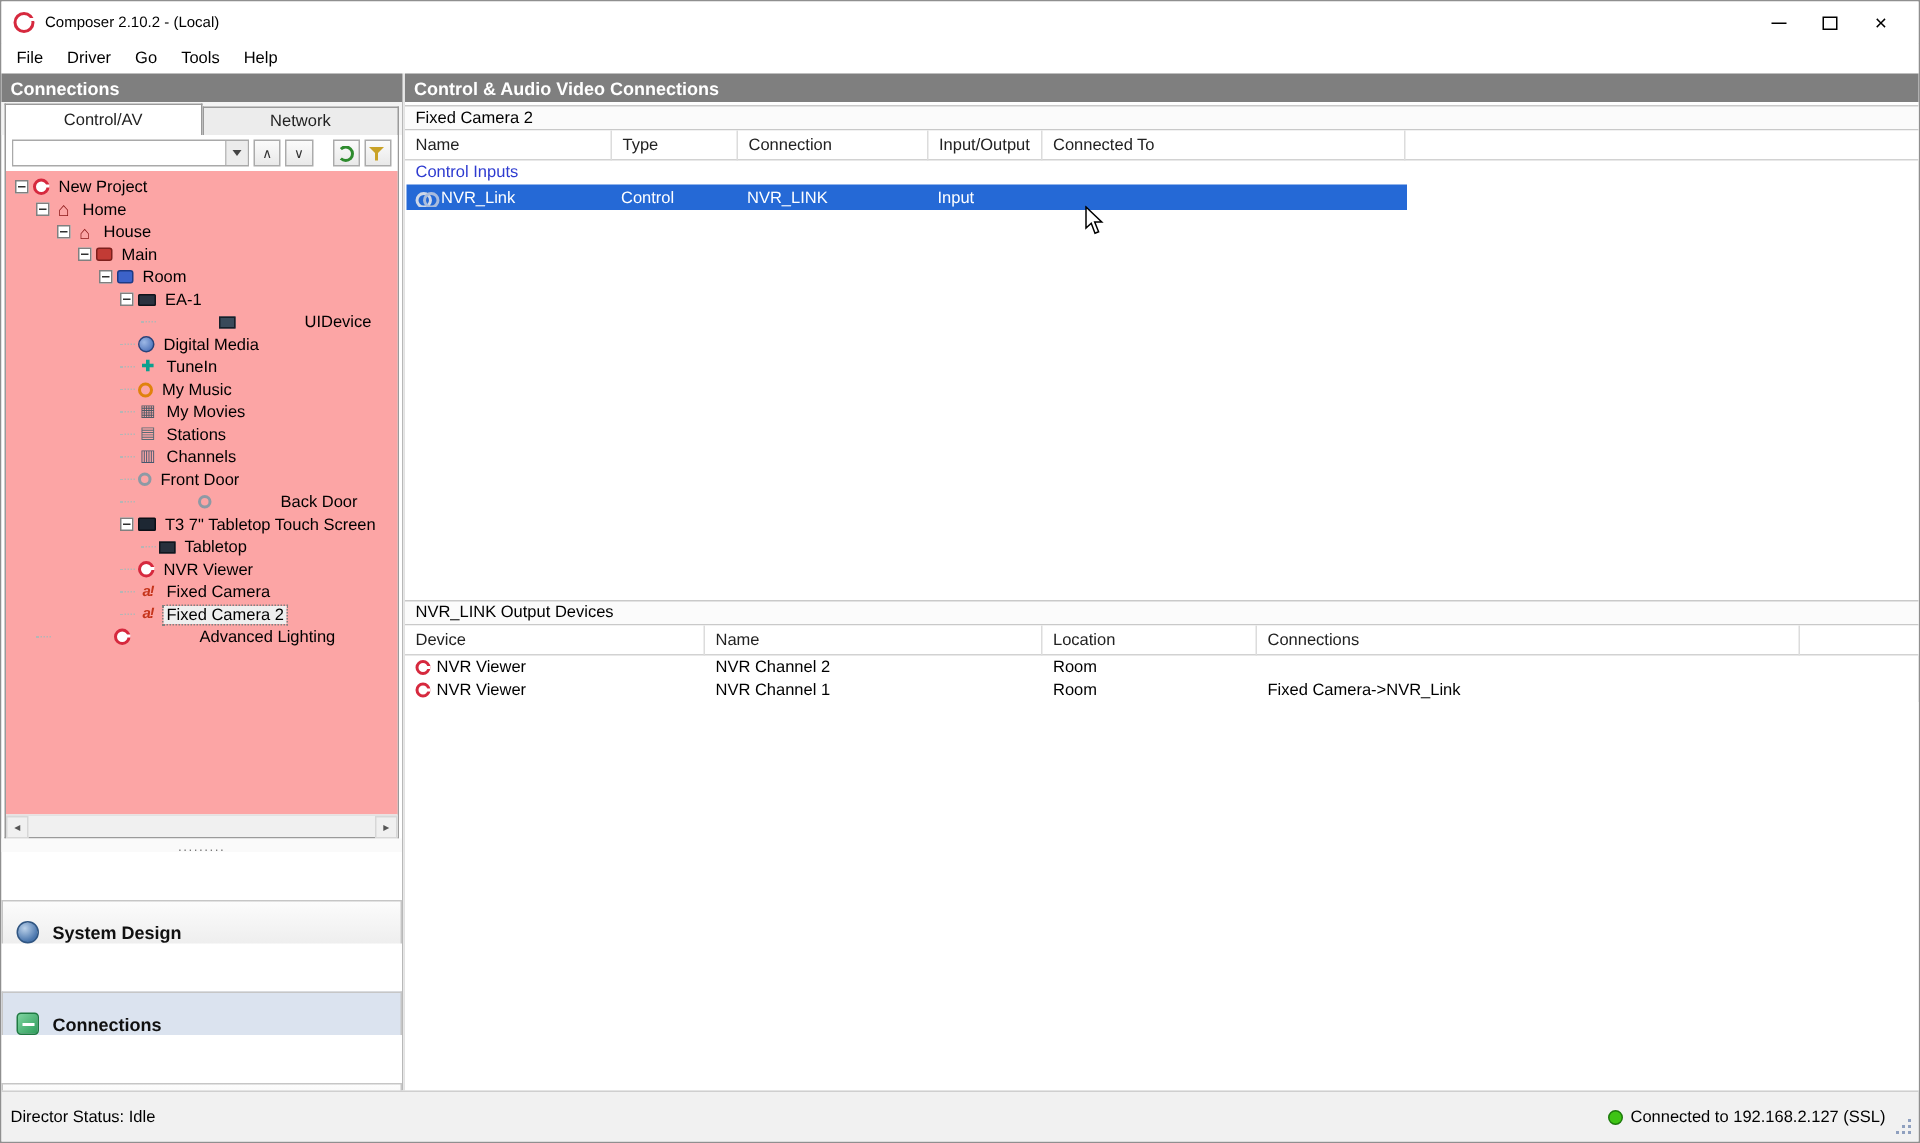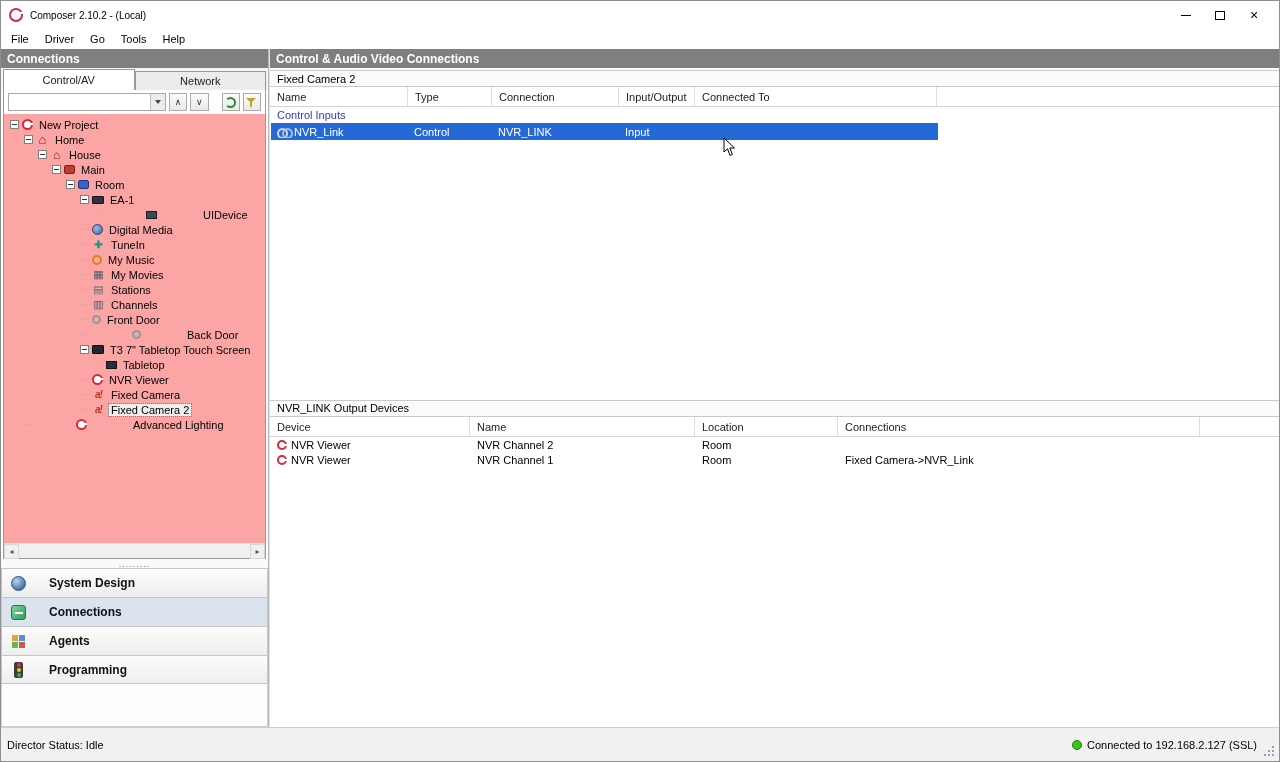--- a/index.html
+++ b/index.html
@@ -82,21 +82,21 @@
   .hscroll { height:15px; flex:none; display:flex; align-items:center; background:#f0f0f0; border-top:1px solid #e2e2e2; }
   .scroll-arrow { width:15px; height:15px; flex:none; display:flex; align-items:center; justify-content:center; font-size:8px; color:#555; background:#f0f0f0; border:1px solid #d7d7d7; }
   .scroll-arrow.left::before { content:"◂"; }
   .scroll-arrow.right::before { content:"▸"; }
   .scroll-track { flex:1; height:15px; }
 
   .vsplitter { height:9px; flex:none; display:flex; align-items:center; justify-content:center; background:#fafafa; }
   .vsplitter::before { content:"........."; color:#777; font-size:9px; letter-spacing:1px; line-height:4px; }
 
   .nav { flex:none; display:flex; flex-direction:column; }
-  .navbtn { height:29px; display:flex; align-items:center; gap:23px; padding:0 9px; background:linear-gradient(#fcfcfc,#eeeeee); border:1px solid #c6c6c6; border-bottom:none; }
+  .navbtn { height:29px; display:flex; align-items:flex-end; gap:9px; padding:0 9px; background:linear-gradient(#fcfcfc,#eeeeee); border:1px solid #c6c6c6; border-bottom:none;margin-top:32px; }
   .navbtn:last-child { border-bottom:1px solid #c6c6c6; }
   .navbtn.active { background:#dbe3ef; }
   .navlabel { font-weight:bold; font-size:12px; color:#101010; }
   .navicon { flex:none; }
   .ni-system-design { width:15px; height:15px; border-radius:50%; background:radial-gradient(circle at 35% 30%, #bcd2ea, #4a76ad 70%); border:1px solid #2f5582; }
   .ni-connections { width:15px; height:15px; border-radius:3px; background:linear-gradient(135deg,#7fd4a0,#2e9e5b); border:1px solid #1f7a42; position:relative; }
   .ni-connections::before { content:""; position:absolute; left:3px; top:6px; width:8px; height:2px; background:#fff; }
   .ni-media { width:15px; height:15px; border-radius:50%; background:radial-gradient(circle, #ffffff 1px, #5588cc 3px, #27477e 7px); border:1px solid #1c3660; }
   .ni-agents { width:15px; height:15px; position:relative; }
   .ni-agents::before { content:""; position:absolute; left:1px; top:1px; width:6px; height:6px; background:#e2a23c; box-shadow:7px 0 0 #5b8ed6, 0 7px 0 #6db35e, 7px 7px 0 #c45d52; }

